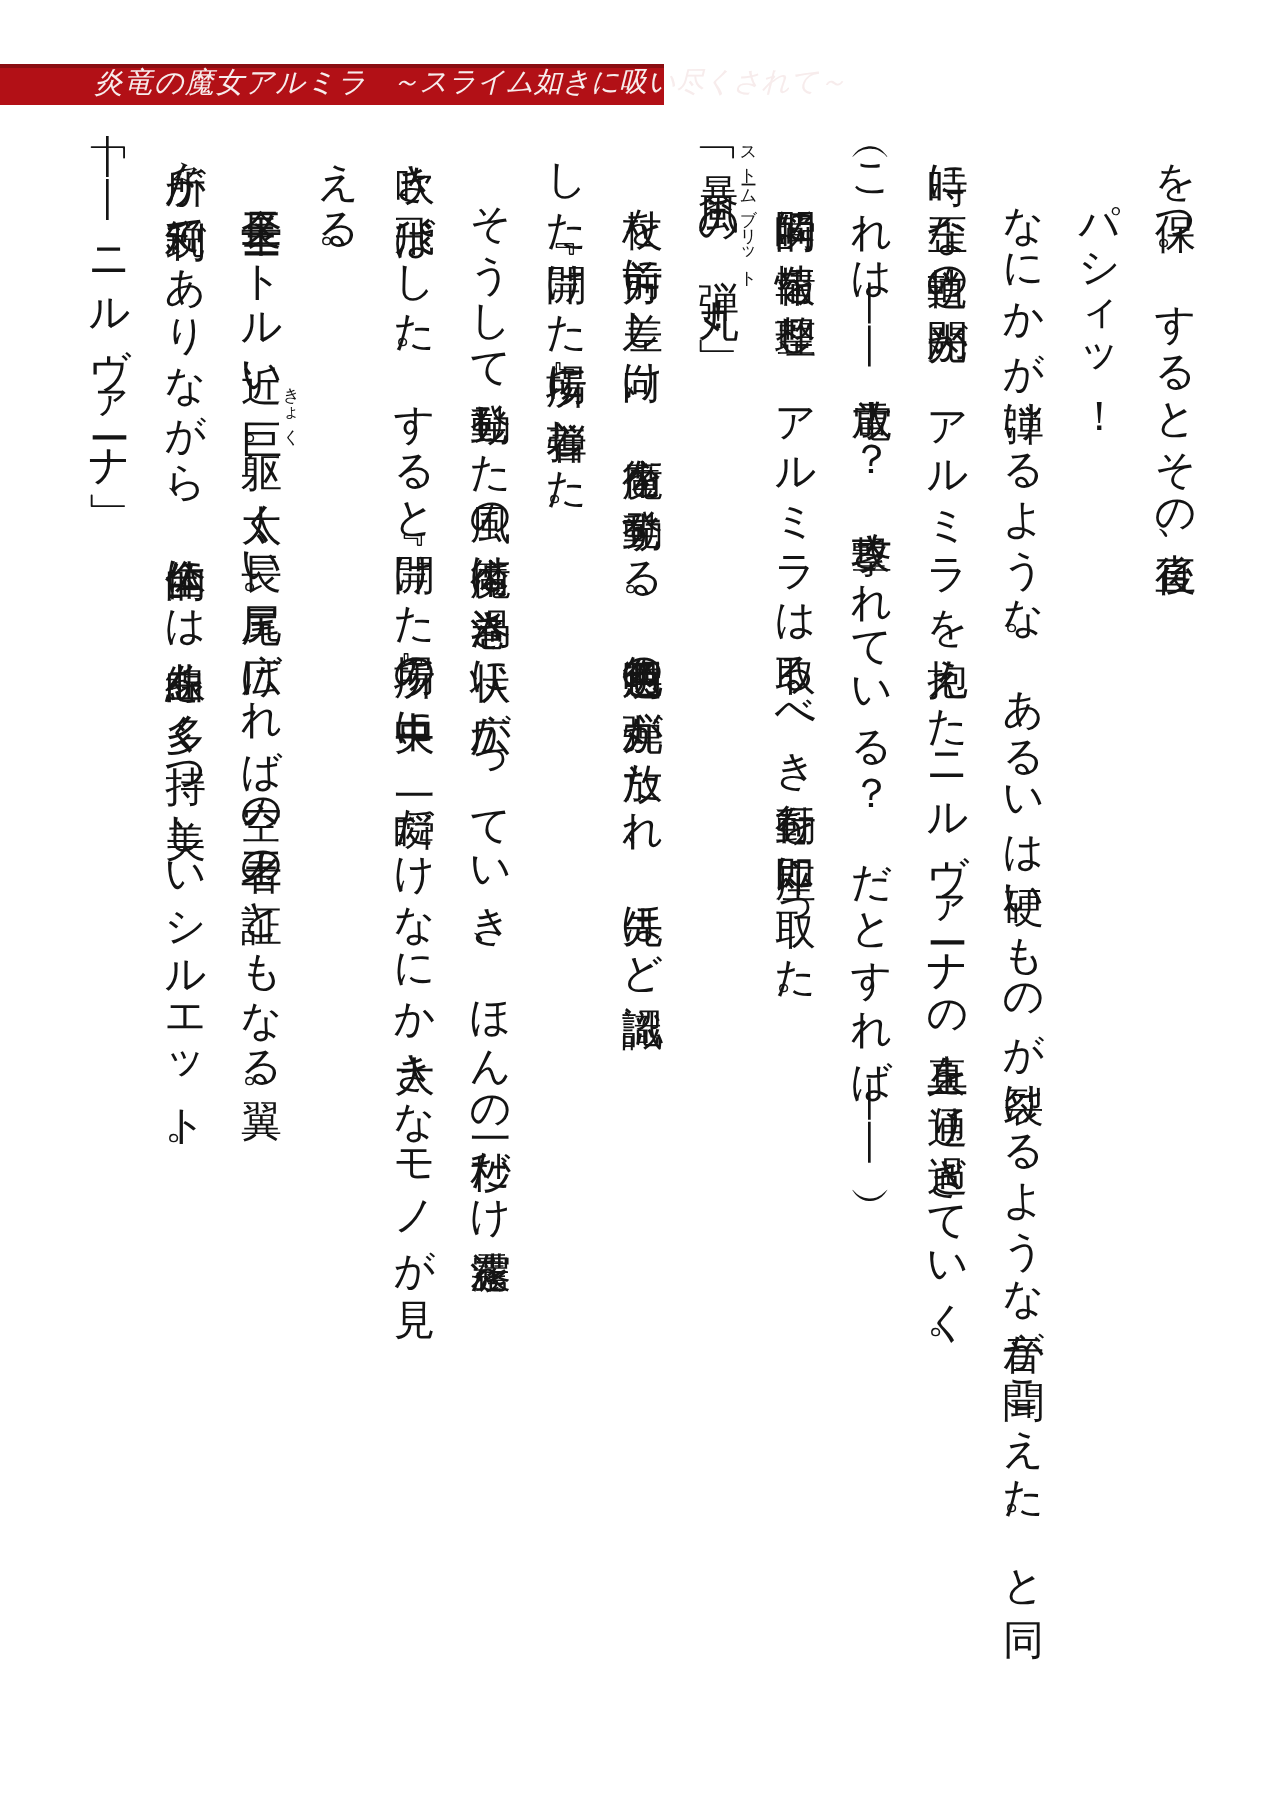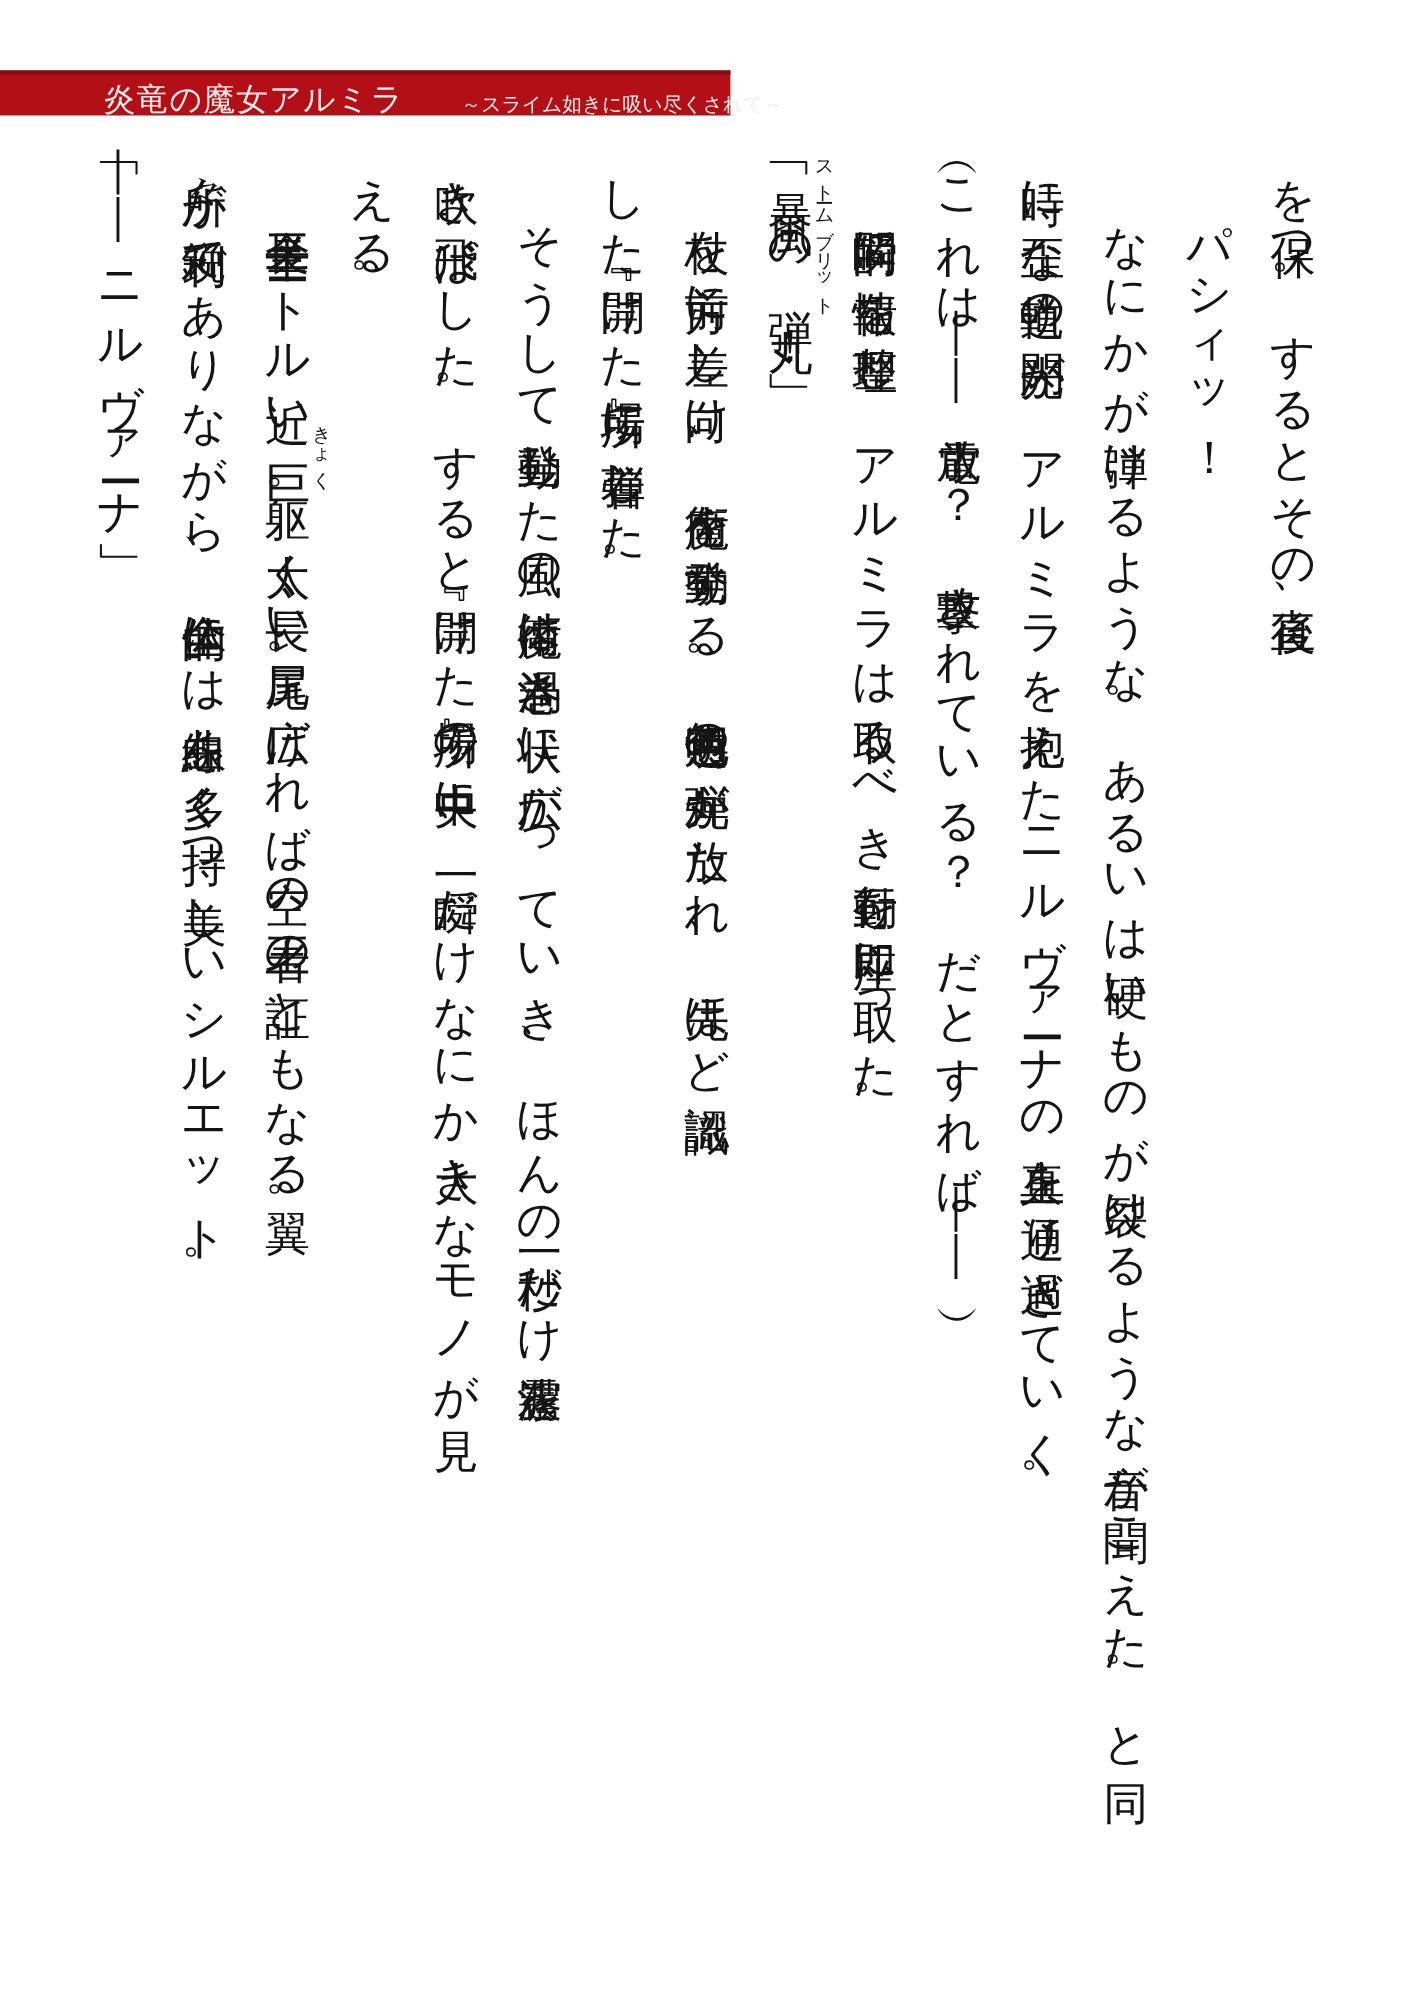--- a/index.html
+++ b/index.html
@@ -19,35 +19,36 @@
   .titlebar {
     position: absolute;
     left: 0;
     top: 64px;
     width: 664px;
     height: 41px;
     box-sizing: border-box;
     border-top: 4px solid #8a0d11;
     background: #b21016;
     display: flex;
-    align-items: flex-end;
+    align-items: flex-start;
     padding-left: 94px;
     white-space: nowrap;
+    font-style: italic;
   }
   .titlebar .title {
     color: #f7ecec;
     font-size: 29px;
     letter-spacing: 1px;
     line-height: 1;
   }
   .titlebar .subtitle {
     color: #f7ecec;
-    font-size: 18px;
+    font-size: 28px;
     letter-spacing: 0;
-    margin-left: 52px;
+    margin-left: 24px;
     line-height: 1;
   }
 
   
   .text-block {
     position: absolute;
     top: 134px;
     right: 66px;
     height: 1560px;
     writing-mode: vertical-rl;

